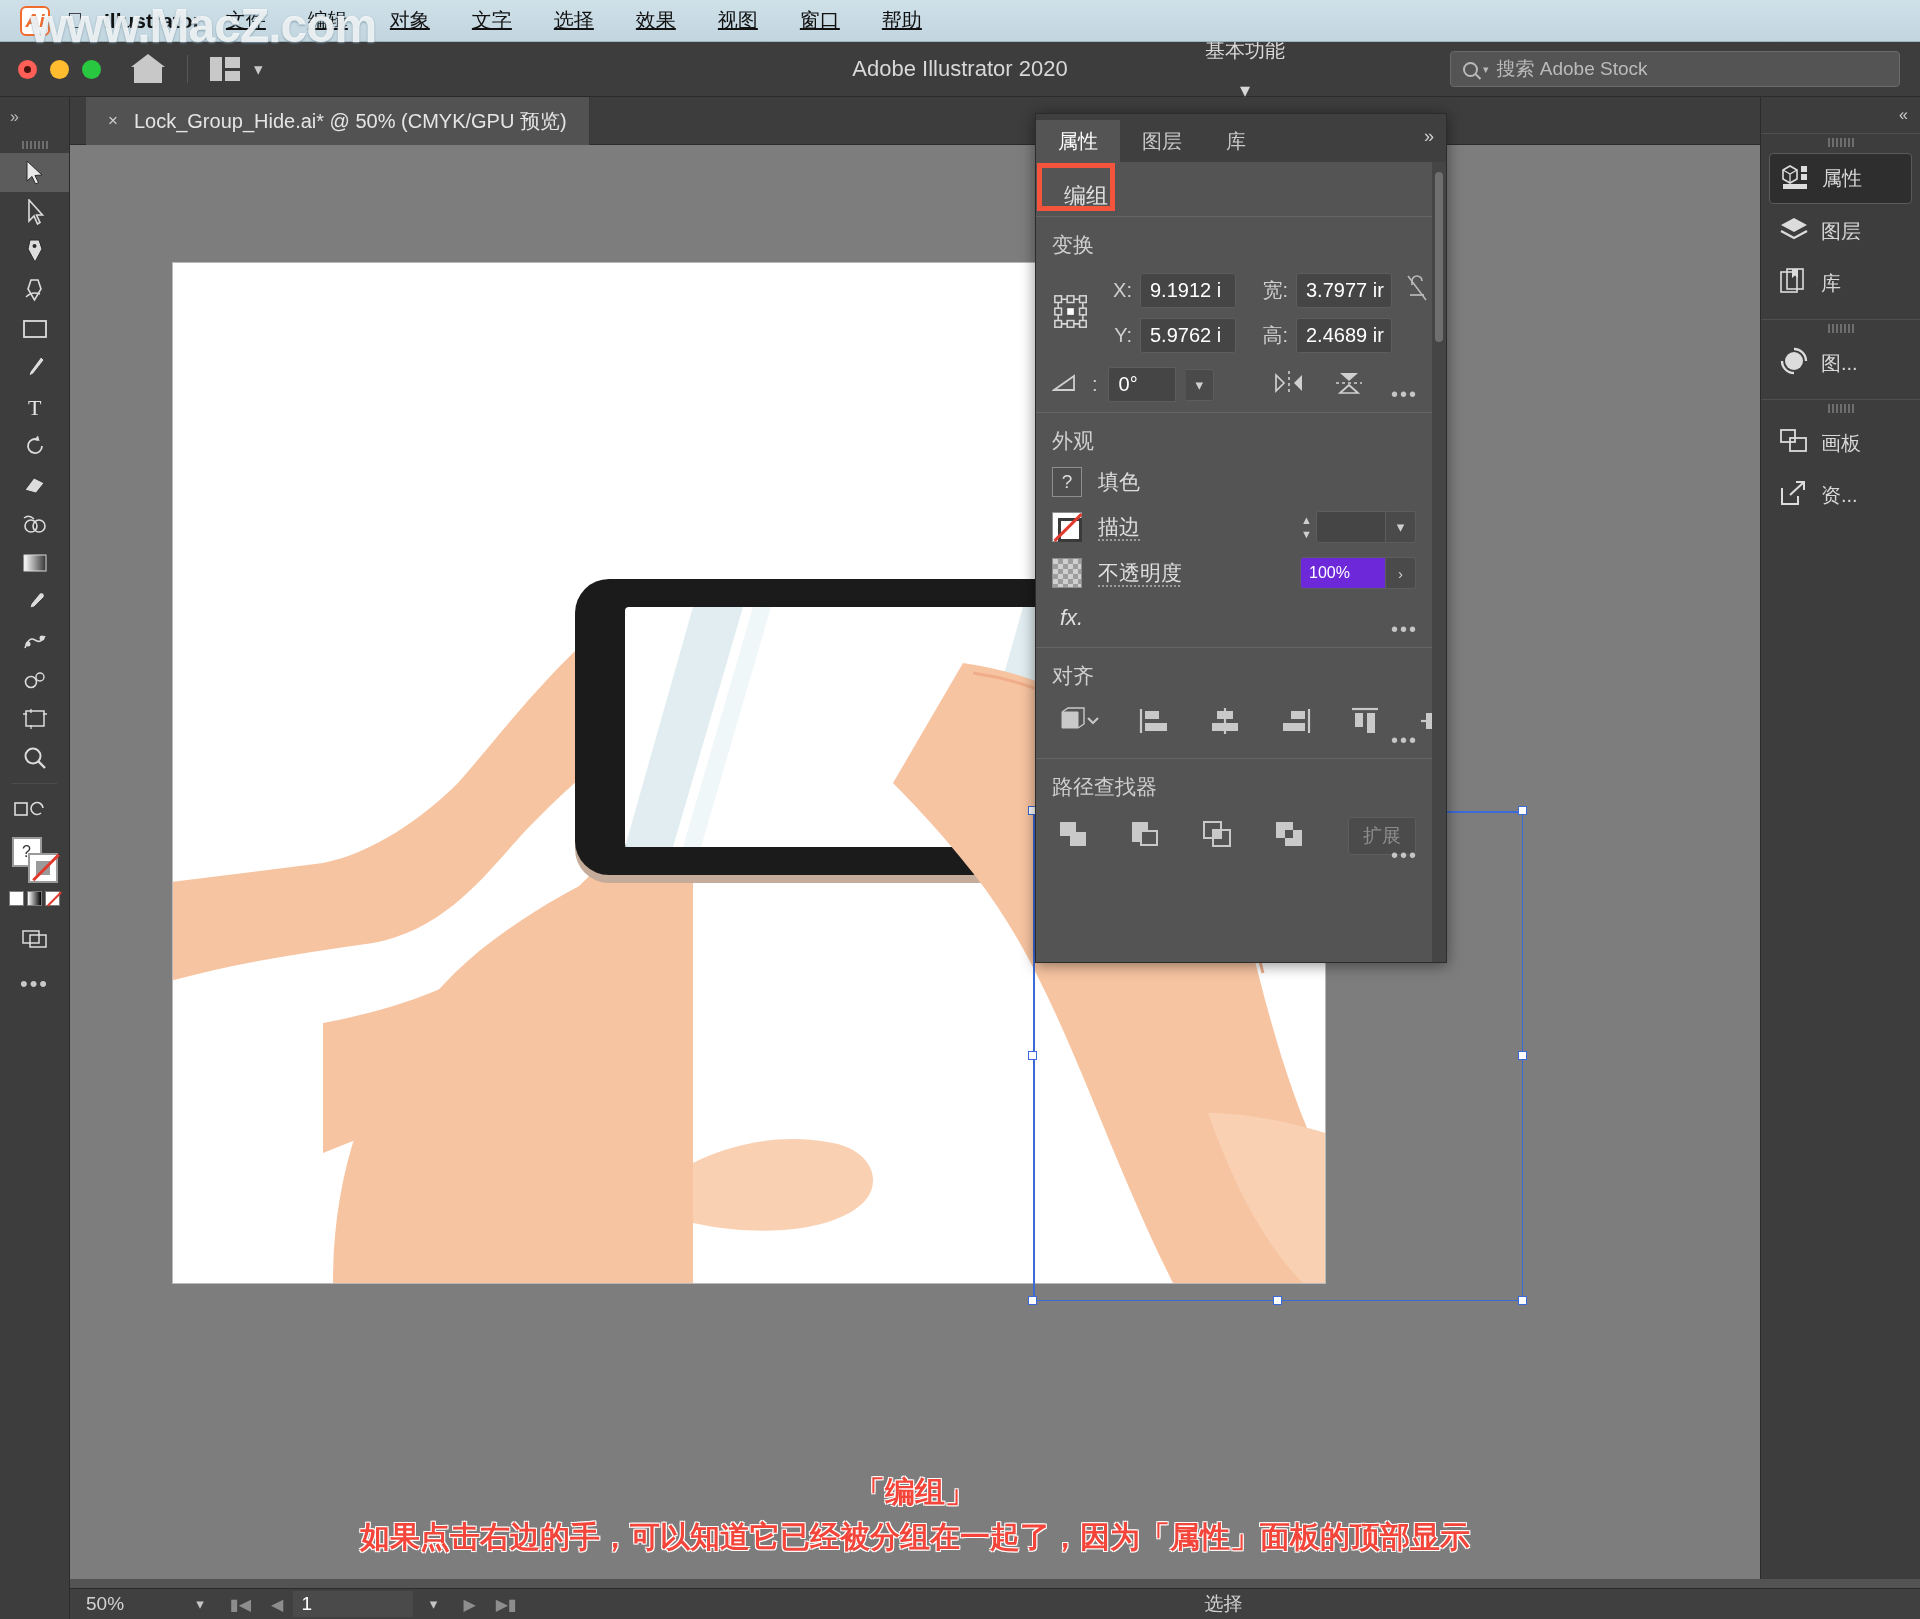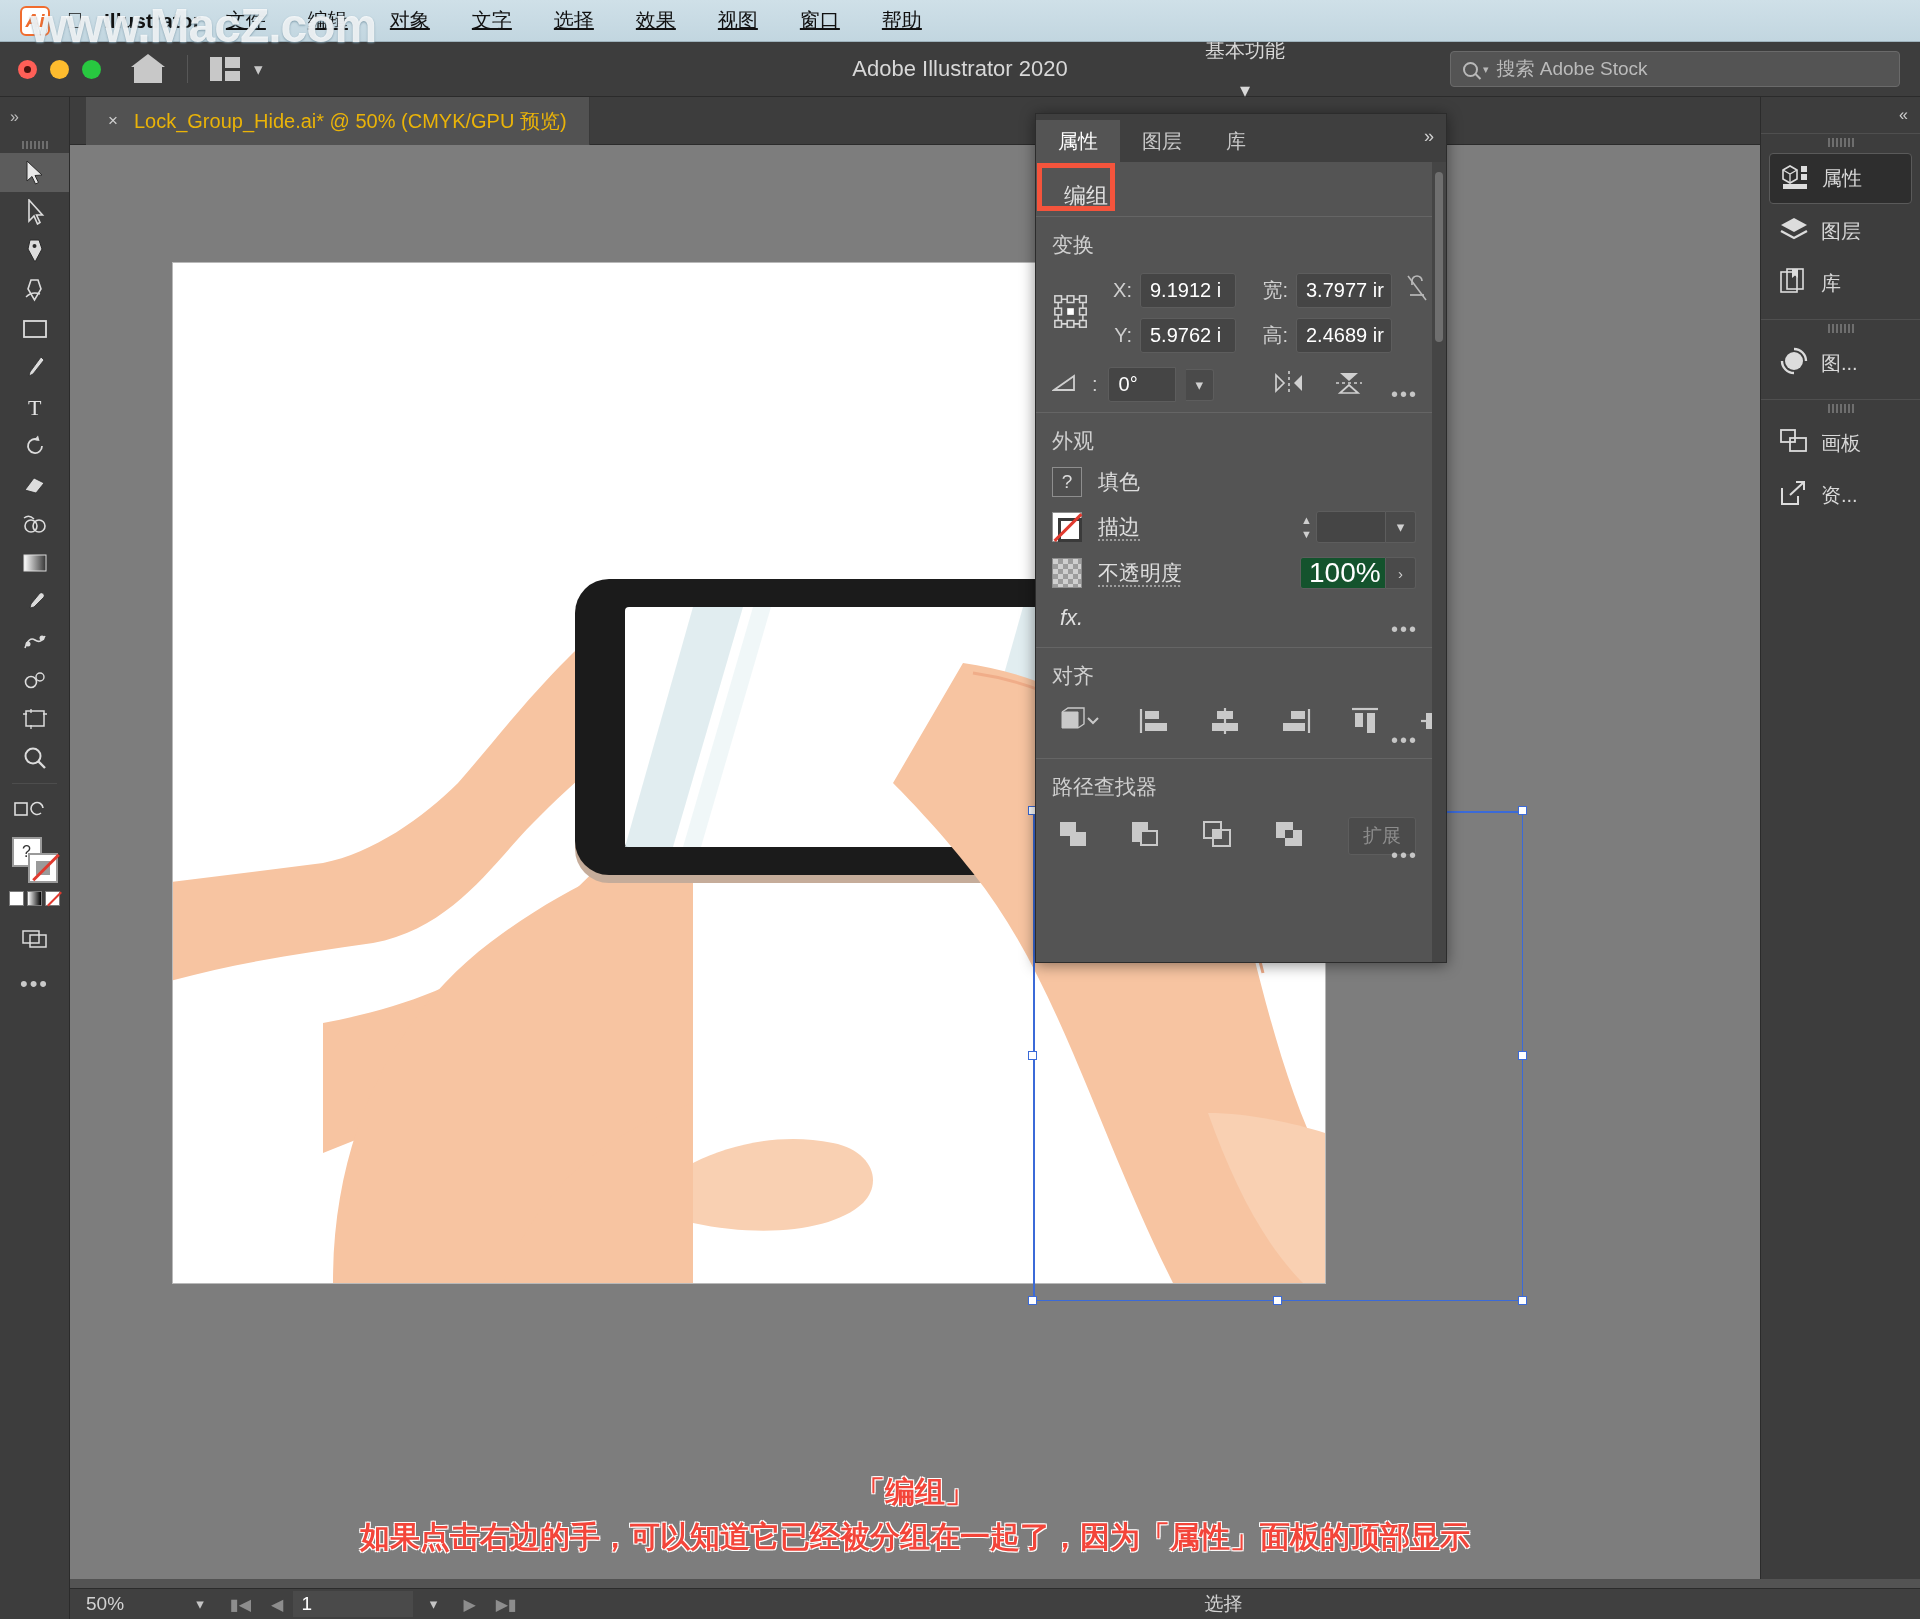--- a/index.html
+++ b/index.html
@@ -92,21 +92,21 @@
   .tabbar {
     position: absolute; top: 97px; left: 70px; width: 1850px; height: 48px;
     background: #3d3d3d; border-bottom: 1px solid #2b2b2b;
   }
   .doctab {
     position: absolute; left: 16px; top: 0; height: 48px; background: #525252;
     display: flex; align-items: center; padding: 0 22px; gap: 16px;
     border-right: 1px solid #393939;
   }
   .doctab .xclose { color: #cfcfcf; font-size: 17px; cursor: pointer; }
-  .doctab .tname { color: #eab308; font-size: 20px; white-space: nowrap; }
+  .doctab .tname { color: #e5e5e5; font-size: 20px; white-space: nowrap; }
 
   
   .toolbar {
     position: absolute; top: 97px; left: 0; width: 70px; bottom: 0;
     background: #3d3d3d; border-right: 1px solid #2b2b2b;
   }
   .tb-collapse { height: 40px; color: #bdbdbd; font-size: 16px; display:flex; align-items:center; padding-left:10px;}
   .tb-grip { height: 16px; display:flex; align-items:center; justify-content:center; gap:2px; }
   .tb-grip i { width: 2px; height: 8px; background: #6e6e6e; display:block; }
   .tool {
@@ -232,22 +232,22 @@
                       linear-gradient(45deg,#9d9d9d 25%,#cfcfcf 25%,#cfcfcf 75%,#9d9d9d 75%);
     background-size: 10px 10px; background-position: 0 0, 5px 5px;
   }
   .app-label { color: #dedede; font-size: 21px; }
   .app-label.dotted { text-decoration: underline dotted #9d9d9d; text-underline-offset: 5px; }
   .stroke-widget { margin-left: auto; display: flex; align-items: center; }
   .stepper { display:flex; flex-direction:column; gap:2px; margin-right:4px; color:#cfcfcf; font-size:11px;}
   .stroke-field { width: 70px; height: 32px; background: #454545; border: 1px solid #5d5d5d; border-radius:3px 0 0 3px;}
   .stroke-caret { width: 30px; height: 32px; background:#4a4a4a; border:1px solid #5d5d5d; border-left:none;
                   border-radius:0 3px 3px 0; color:#d0d0d0; font-size:15px; display:flex;align-items:center;justify-content:center;}
-  .op-field { width: 86px; height: 32px; background: #14532d; border: 1px solid #5d5d5d; border-radius: 3px 0 0 3px;
-              color:#fff; font-size: 28px; display:flex;align-items:center; padding-left: 8px;}
+  .op-field { width: 86px; height: 32px; background: #6d28d9; border: 1px solid #5d5d5d; border-radius: 3px 0 0 3px;
+              color:#fff; font-size: 16px; display:flex;align-items:center; padding-left: 8px;}
   .op-caret { width: 30px; height: 32px; background:#4a4a4a;border:1px solid #5d5d5d;border-left:none;border-radius:0 3px 3px 0;
               color:#d0d0d0;font-size:15px;display:flex;align-items:center;justify-content:center;}
   .fx-row { color: #e0e0e0; font-size: 22px; font-style: italic; padding: 2px 0 6px 8px;}
 
   .icon-row { display: flex; align-items: center; gap: 36px; padding: 4px 0 8px 4px; }
   .icon-btn { cursor: pointer; }
   .expand-btn {
     margin-left: auto; background: #4b4b4b; border: 1px solid #5d5d5d; border-radius: 3px;
     color: #8d8d8d; font-size: 19px; padding: 5px 14px;
   }

